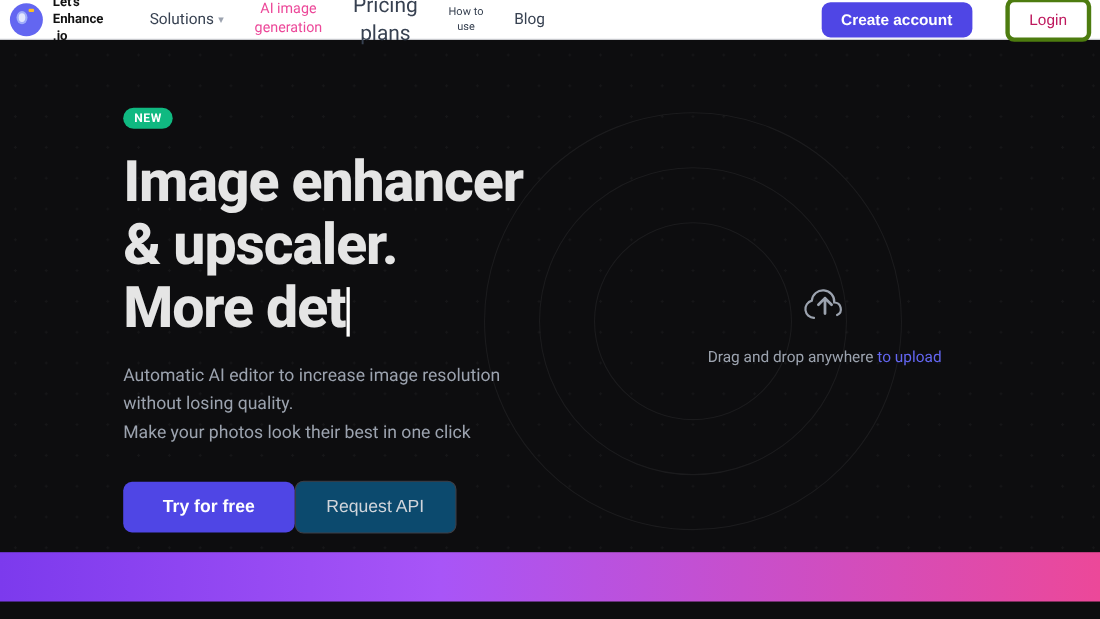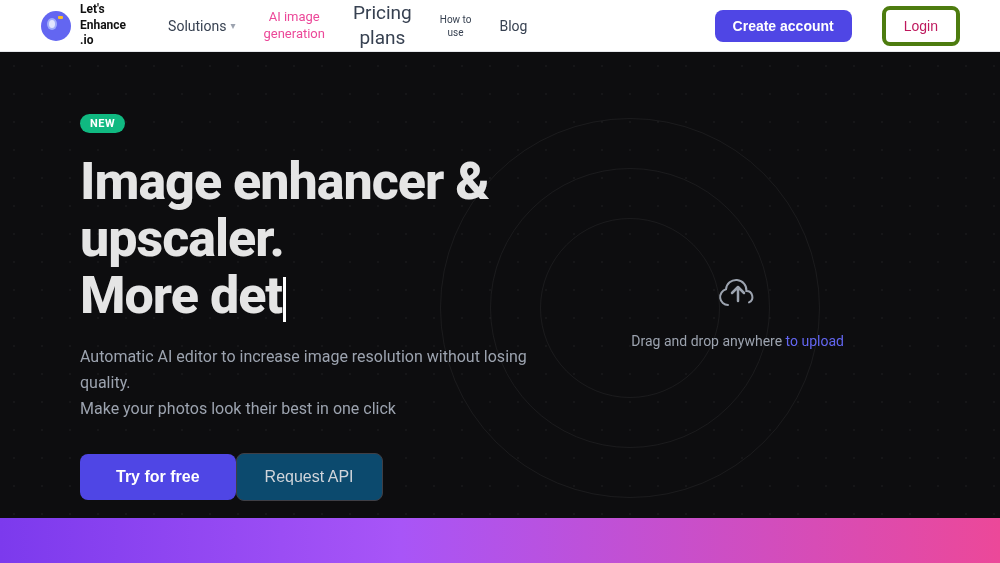--- a/index.html
+++ b/index.html
@@ -8,24 +8,24 @@
       background: #0d0d0f;
       color: #fff;
       width: 1000px;
       height: 563px;
       overflow: hidden;
     }
 
     
     .navbar {
       background: #fff;
-      height: 52px;
-      display: flex;
-      align-items: center;
-      padding: 0 40px;
+      height: 36px;
+      display: flex;
+      align-items: center;
+      padding: 0 8px;
       gap: 32px;
       border-bottom: 1px solid #e5e7eb;
       position: relative;
       z-index: 10;
     }
     .logo-area {
       display: flex;
       align-items: center;
       gap: 8px;
       text-decoration: none;
@@ -127,21 +127,21 @@
       content: '';
       position: absolute;
       inset: 0;
       background-image: radial-gradient(circle, rgba(255,255,255,0.04) 1px, transparent 1px);
       background-size: 28px 28px;
     }
 
     .hero-content {
       position: relative;
       z-index: 2;
-      padding: 0 80px;
+      padding: 0 112px;
       max-width: 620px;
     }
 
     .new-badge-row {
       display: flex;
       align-items: center;
       gap: 10px;
       margin-bottom: 20px;
     }
     .new-badge {
@@ -211,21 +211,21 @@
       border-radius: 8px;
       padding: 14px 28px;
       font-size: 16px;
       font-weight: 500;
       cursor: pointer;
     }
 
     
     .upload-area {
       position: absolute;
-      right: 156px;
+      right: 144px;
       top: 50%;
       transform: translateY(-50%);
       z-index: 3;
       display: flex;
       flex-direction: column;
       align-items: center;
       gap: 14px;
     }
     .upload-icon {
       width: 52px;

